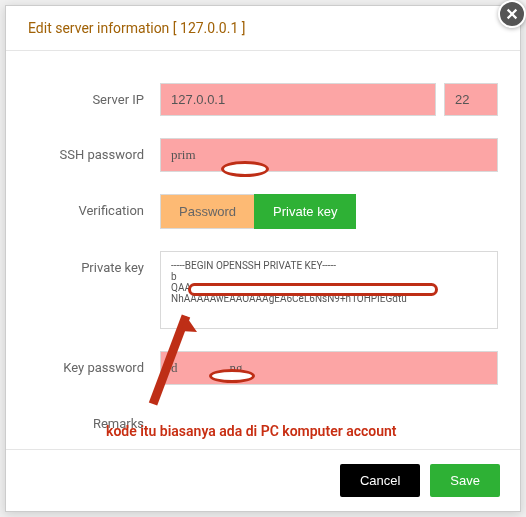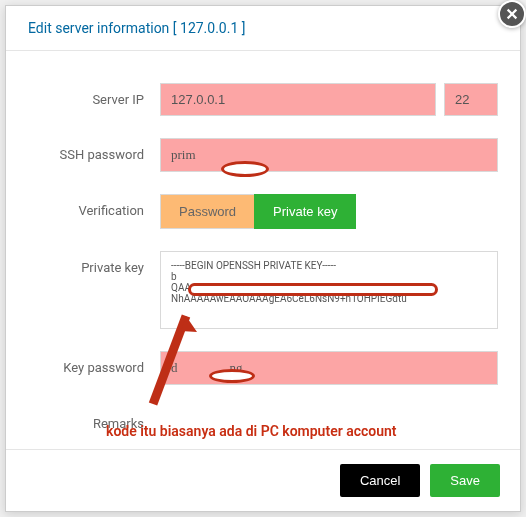--- a/index.html
+++ b/index.html
@@ -35,21 +35,21 @@
     align-items: center;
     justify-content: center;
     cursor: pointer;
     z-index: 10;
     box-shadow: 0 1px 4px rgba(0,0,0,0.3);
   }
   .close-btn svg { width: 14px; height: 14px; }
   .modal-header {
     padding: 14px 22px;
     border-bottom: 1px solid #e5e5e5;
-    color: #0369a1;
+    color: #a16207;
     font-size: 14px;
   }
   .modal-body {
     padding: 10px 22px 0 22px;
     height: 390px;
     overflow: hidden;
     position: relative;
   }
   .form-row {
     display: flex;

